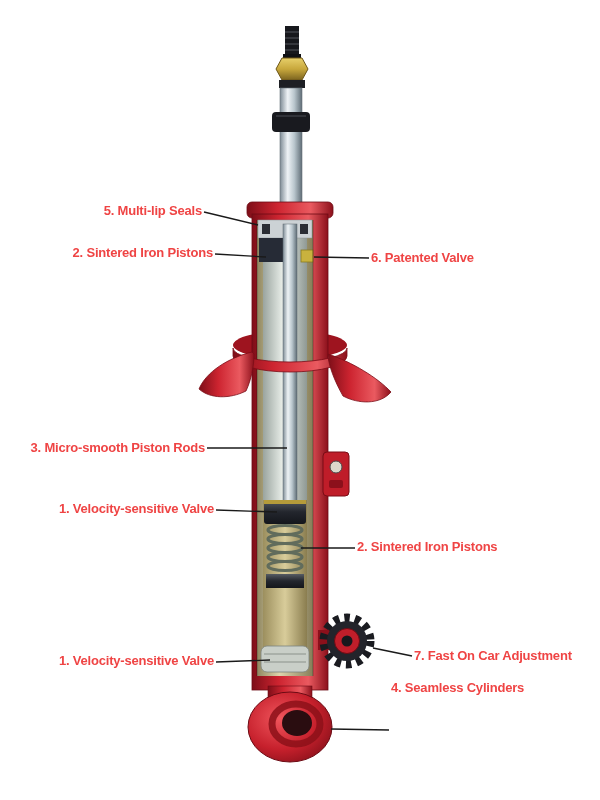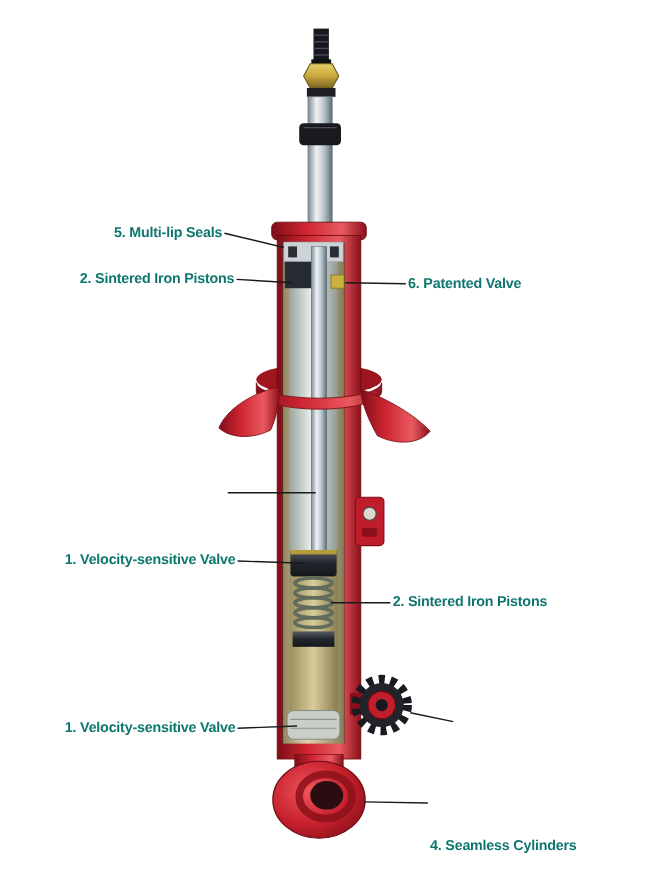--- a/index.html
+++ b/index.html
@@ -14,37 +14,37 @@
   .diagram-svg {
     position: absolute;
     left: 0; top: 0;
     width: 600px; height: 800px;
   }
   .callout {
     position: absolute;
     font-size: 13px;
     font-weight: bold;
     letter-spacing: -0.2px;
-    color: #0f766e;
+    color: #ef4444;
     white-space: nowrap;
     line-height: 16px;
   }
   .callout.left  { text-align: right; }
   .callout.right { text-align: center; }
   
   .lbl-seals        { right: 398px; top: 203px; }
   .lbl-pistons-top  { right: 387px; top: 245px; }
   .lbl-rods         { right: 395px; top: 440px; }
   .lbl-valve-mid    { right: 386px; top: 501px; }
   .lbl-valve-bot    { right: 386px; top: 653px; }
   
   .lbl-patented     { left: 371px; top: 250px; }
   .lbl-pistons-mid  { left: 357px; top: 539px; }
   .lbl-adjust       { left: 414px; top: 648px; }
-  .lbl-cylinders    { left: 391px; top: 761px; }
+  .lbl-cylinders    { left: 391px; top: 680px; }
 </style>
 </head>
 <body>
 
 <div class="stage">
 
   <svg class="diagram-svg" viewBox="0 0 600 800">
     <defs>
       <linearGradient id="chrome" x1="0" y1="0" x2="1" y2="0">
         <stop offset="0" stop-color="#7d8b95"></stop>
@@ -185,18 +185,20 @@
       <line x1="355" y1="548" x2="301" y2="548"></line>
       <line x1="216" y1="662" x2="270" y2="660"></line>
       <line x1="412" y1="656" x2="373" y2="648"></line>
       <line x1="389" y1="730" x2="331" y2="729"></line>
     </g>
   </svg>
 
   <div class="callout left lbl-seals">5. Multi-lip Seals</div>
   <div class="callout left lbl-pistons-top">2. Sintered Iron Pistons</div>
   <div class="callout right lbl-patented">6. Patented Valve</div>
+  <div class="callout left lbl-rods">3. Micro-smooth Piston Rods</div>
   <div class="callout left lbl-valve-mid">1. Velocity-sensitive Valve</div>
   <div class="callout right lbl-pistons-mid">2. Sintered Iron Pistons</div>
   <div class="callout left lbl-valve-bot">1. Velocity-sensitive Valve</div>
+  <div class="callout right lbl-adjust">7. Fast On Car Adjustment</div>
   <div class="callout right lbl-cylinders">4. Seamless Cylinders</div>
 
 </div>
 
 </body></html>

